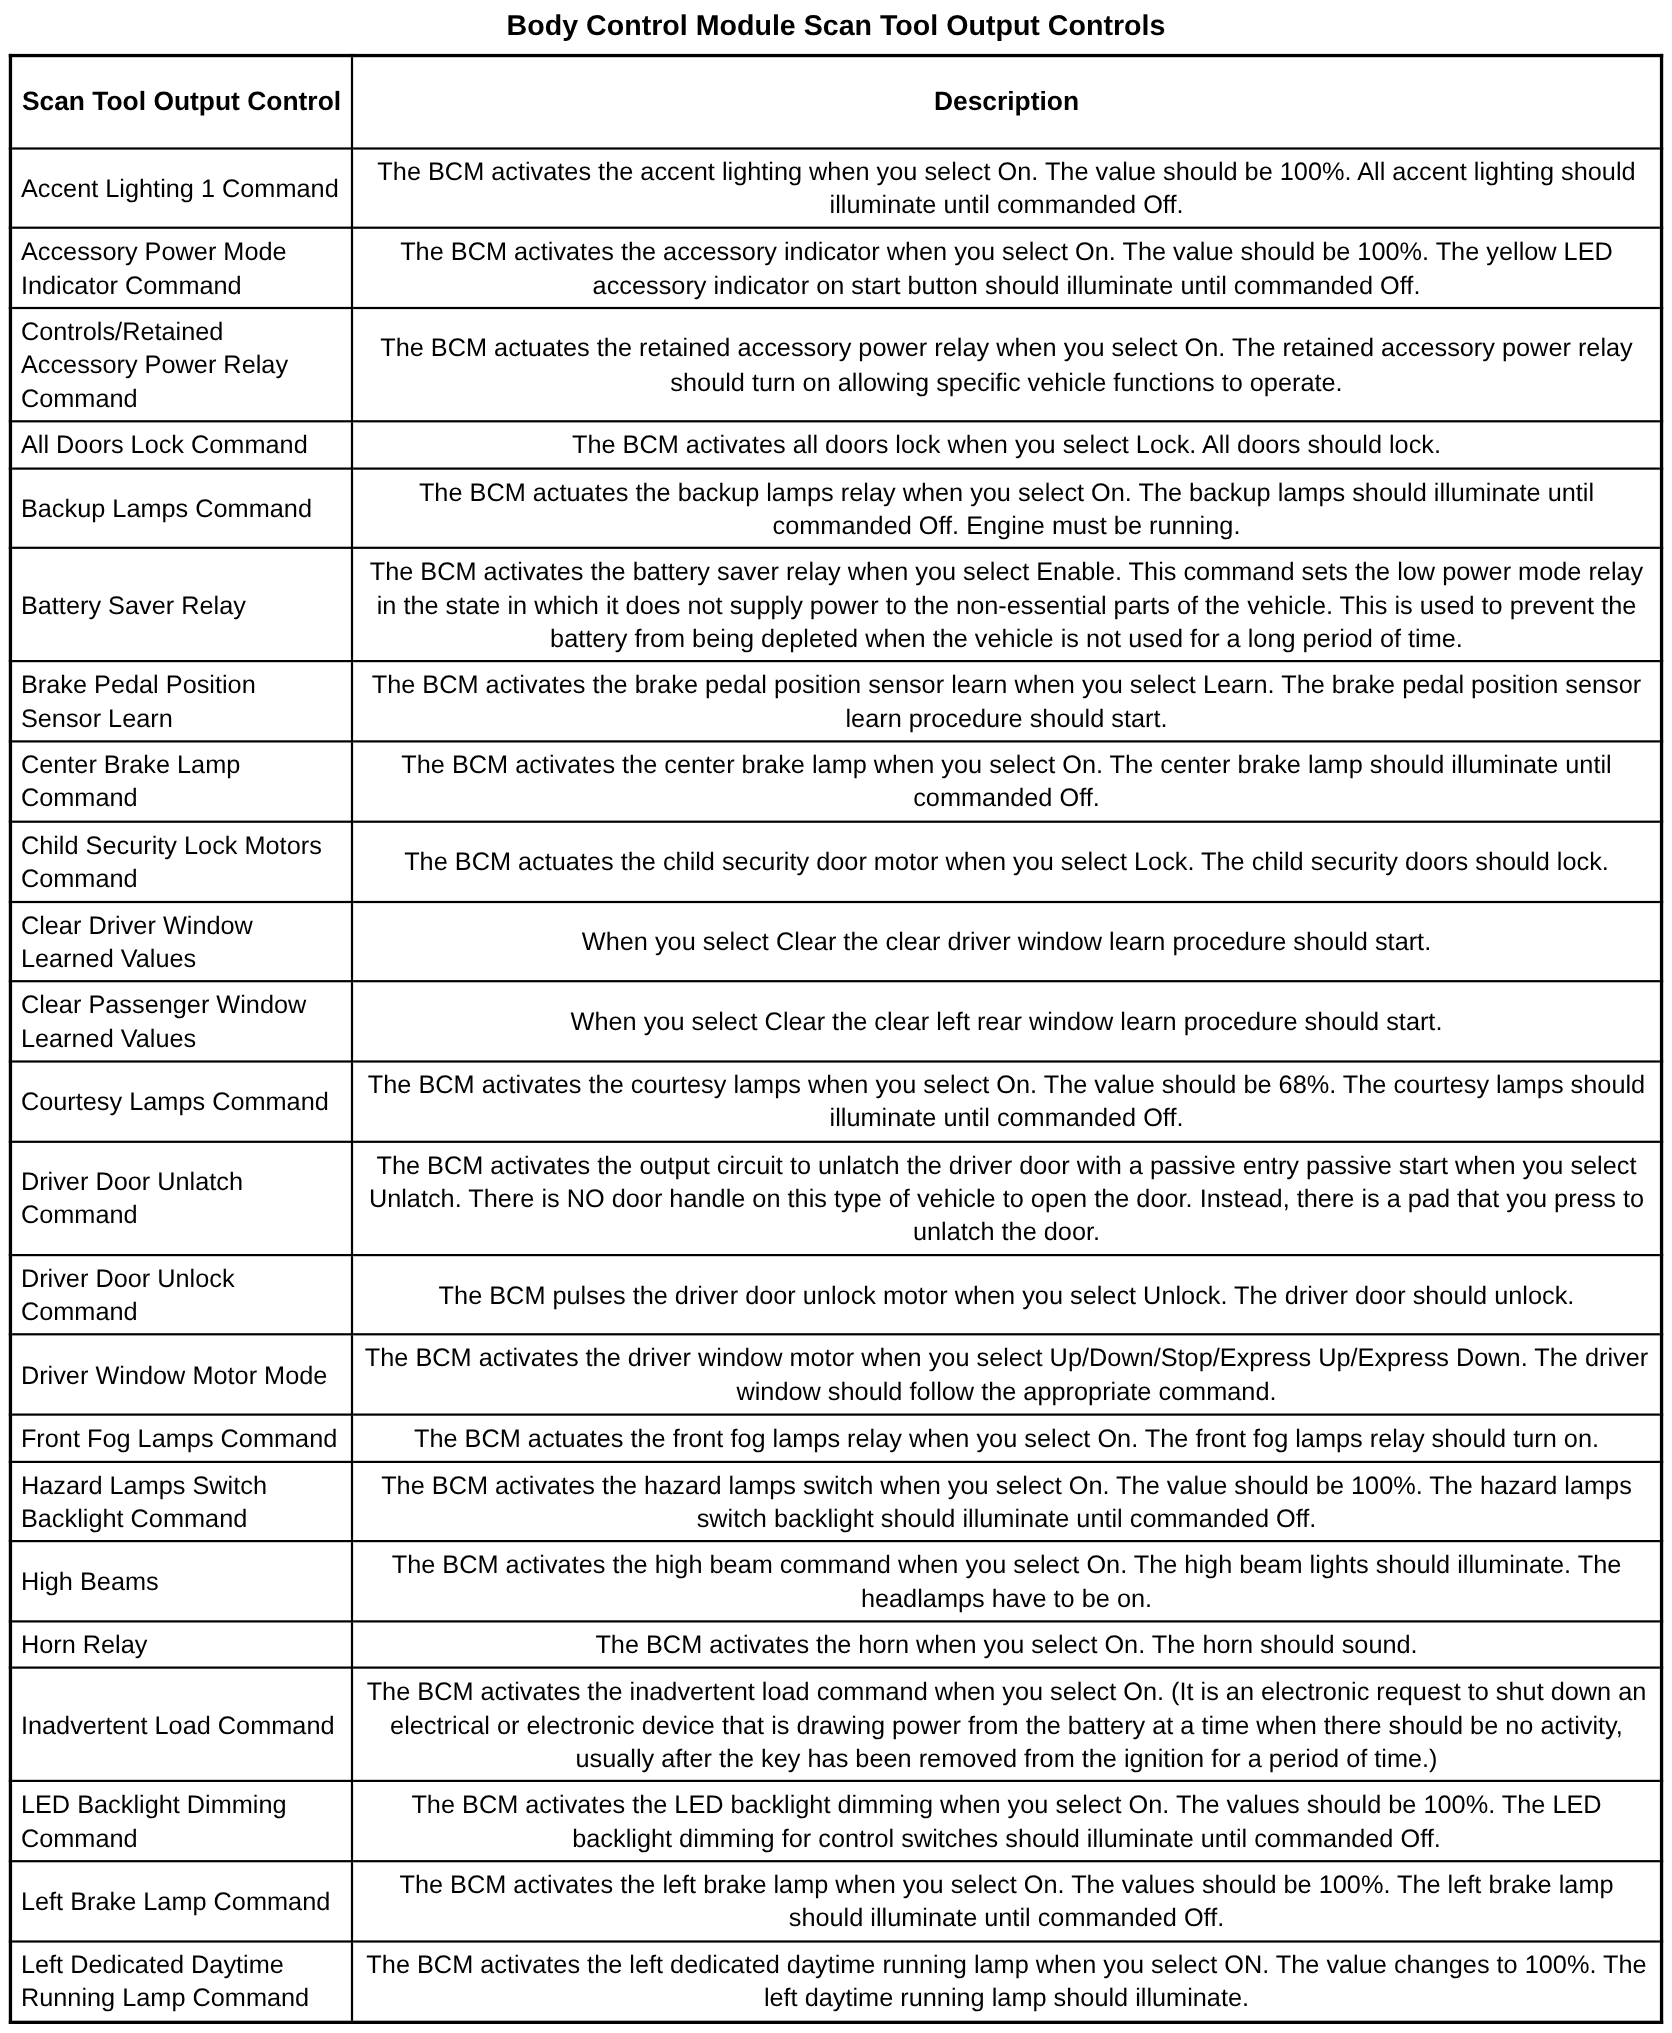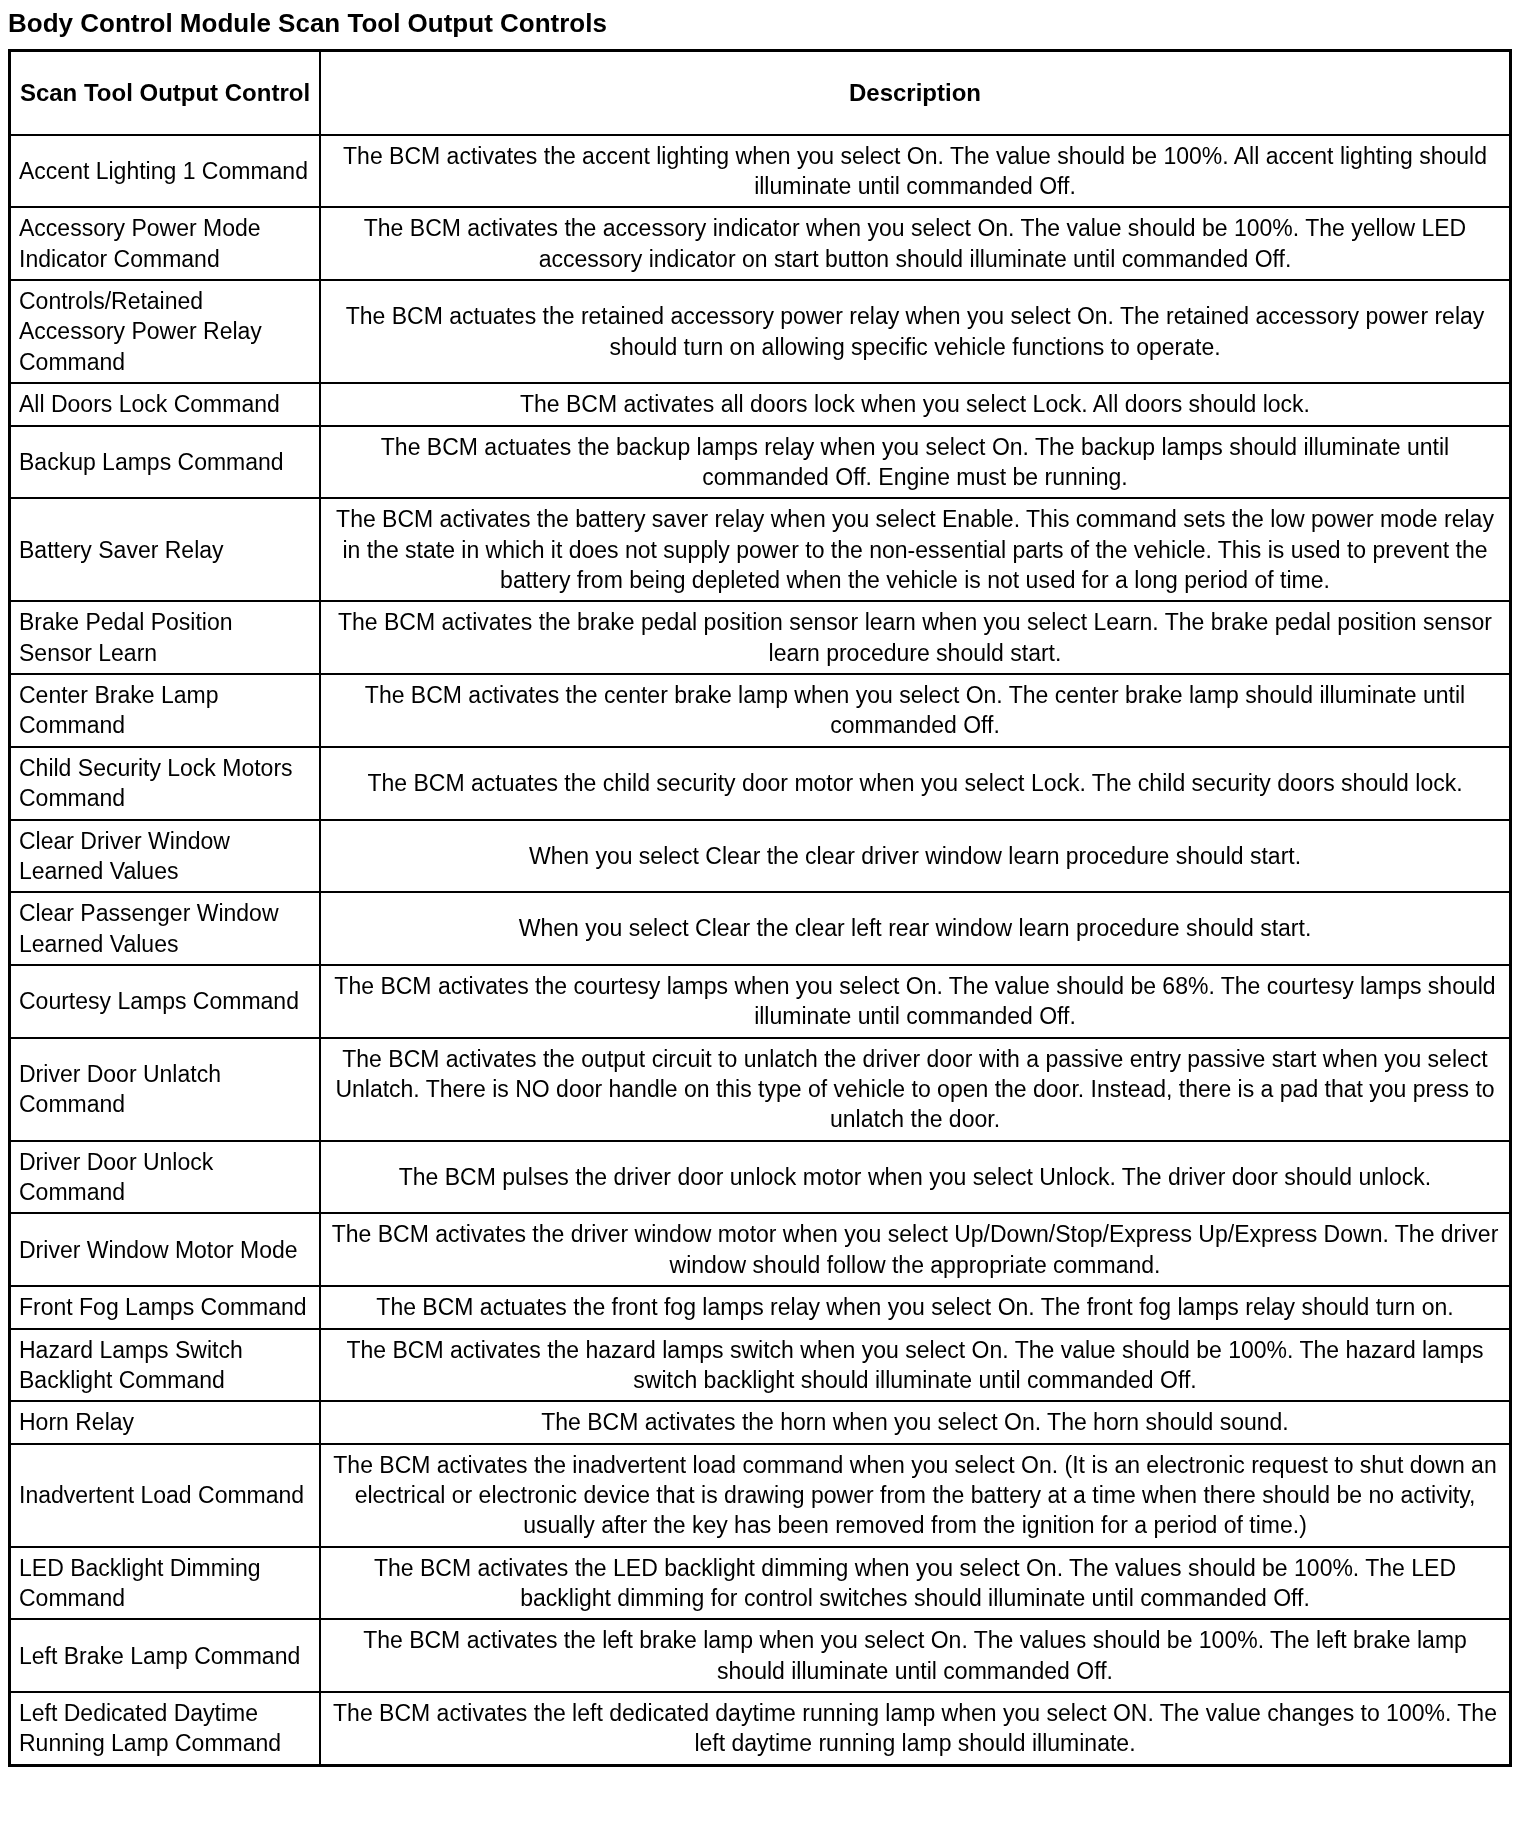--- a/index.html
+++ b/index.html
@@ -9,21 +9,21 @@
     font-family: "Liberation Sans", sans-serif;
     color: #000000;
   }
   .page {
     width: 1520px;
     box-sizing: border-box;
     padding: 4px 8px 8px 8px;
     background: #ffffff;
   }
   .doc-title {
-    text-align: left;
+    text-align: center;
     font-weight: bold;
     font-size: 26px;
     padding: 4px 0 10px 0;
   }
   table.bcm-table {
     border-collapse: collapse;
     width: 100%;
     border: 3px solid #000000;
     table-layout: fixed;
   }
@@ -120,20 +120,24 @@
         </tr>
         <tr>
           <td class="col-control">Front Fog Lamps Command</td>
           <td class="col-desc">The BCM actuates the front fog lamps relay when you select On. The front fog lamps relay should turn on.</td>
         </tr>
         <tr>
           <td class="col-control">Hazard Lamps Switch Backlight Command</td>
           <td class="col-desc">The BCM activates the hazard lamps switch when you select On. The value should be 100%. The hazard lamps switch backlight should illuminate until commanded Off.</td>
         </tr>
         <tr>
+          <td class="col-control">High Beams</td>
+          <td class="col-desc">The BCM activates the high beam command when you select On. The high beam lights should illuminate. The headlamps have to be on.</td>
+        </tr>
+        <tr>
           <td class="col-control">Horn Relay</td>
           <td class="col-desc">The BCM activates the horn when you select On. The horn should sound.</td>
         </tr>
         <tr>
           <td class="col-control">Inadvertent Load Command</td>
           <td class="col-desc">The BCM activates the inadvertent load command when you select On. (It is an electronic request to shut down an electrical or electronic device that is drawing power from the battery at a time when there should be no activity, usually after the key has been removed from the ignition for a period of time.)</td>
         </tr>
         <tr>
           <td class="col-control">LED Backlight Dimming Command</td>
           <td class="col-desc">The BCM activates the LED backlight dimming when you select On. The values should be 100%. The LED backlight dimming for control switches should illuminate until commanded Off.</td>

